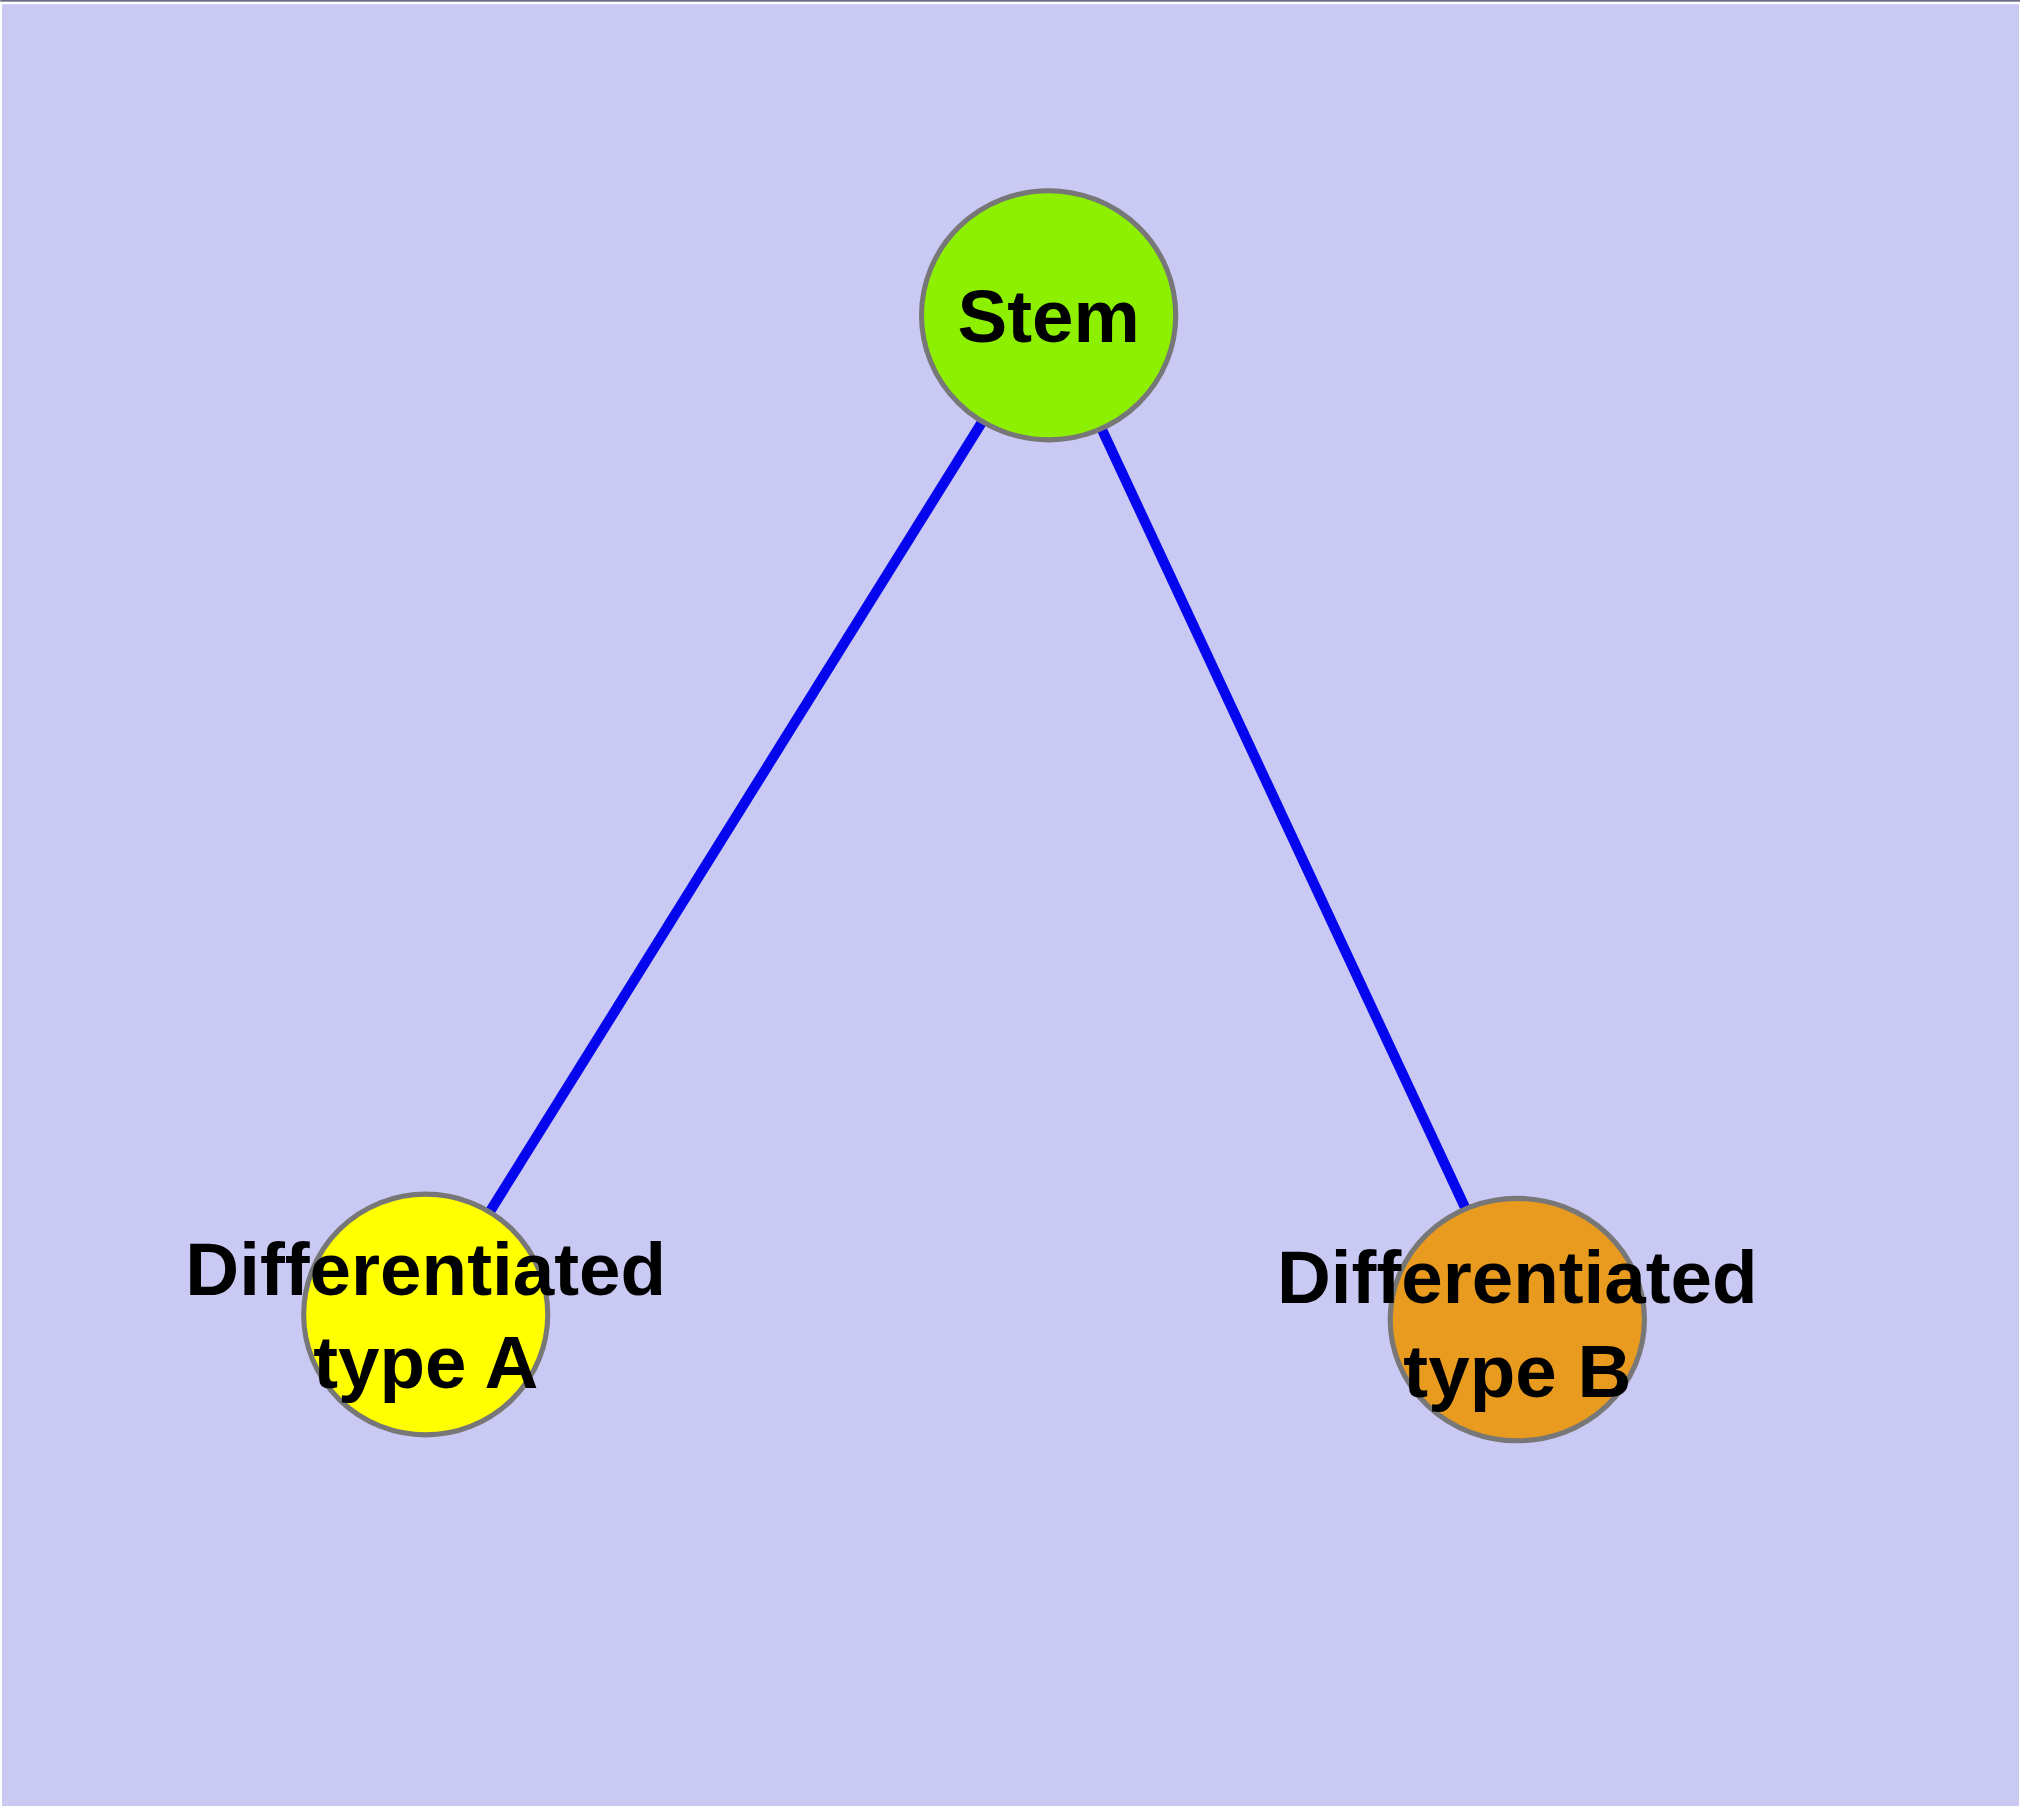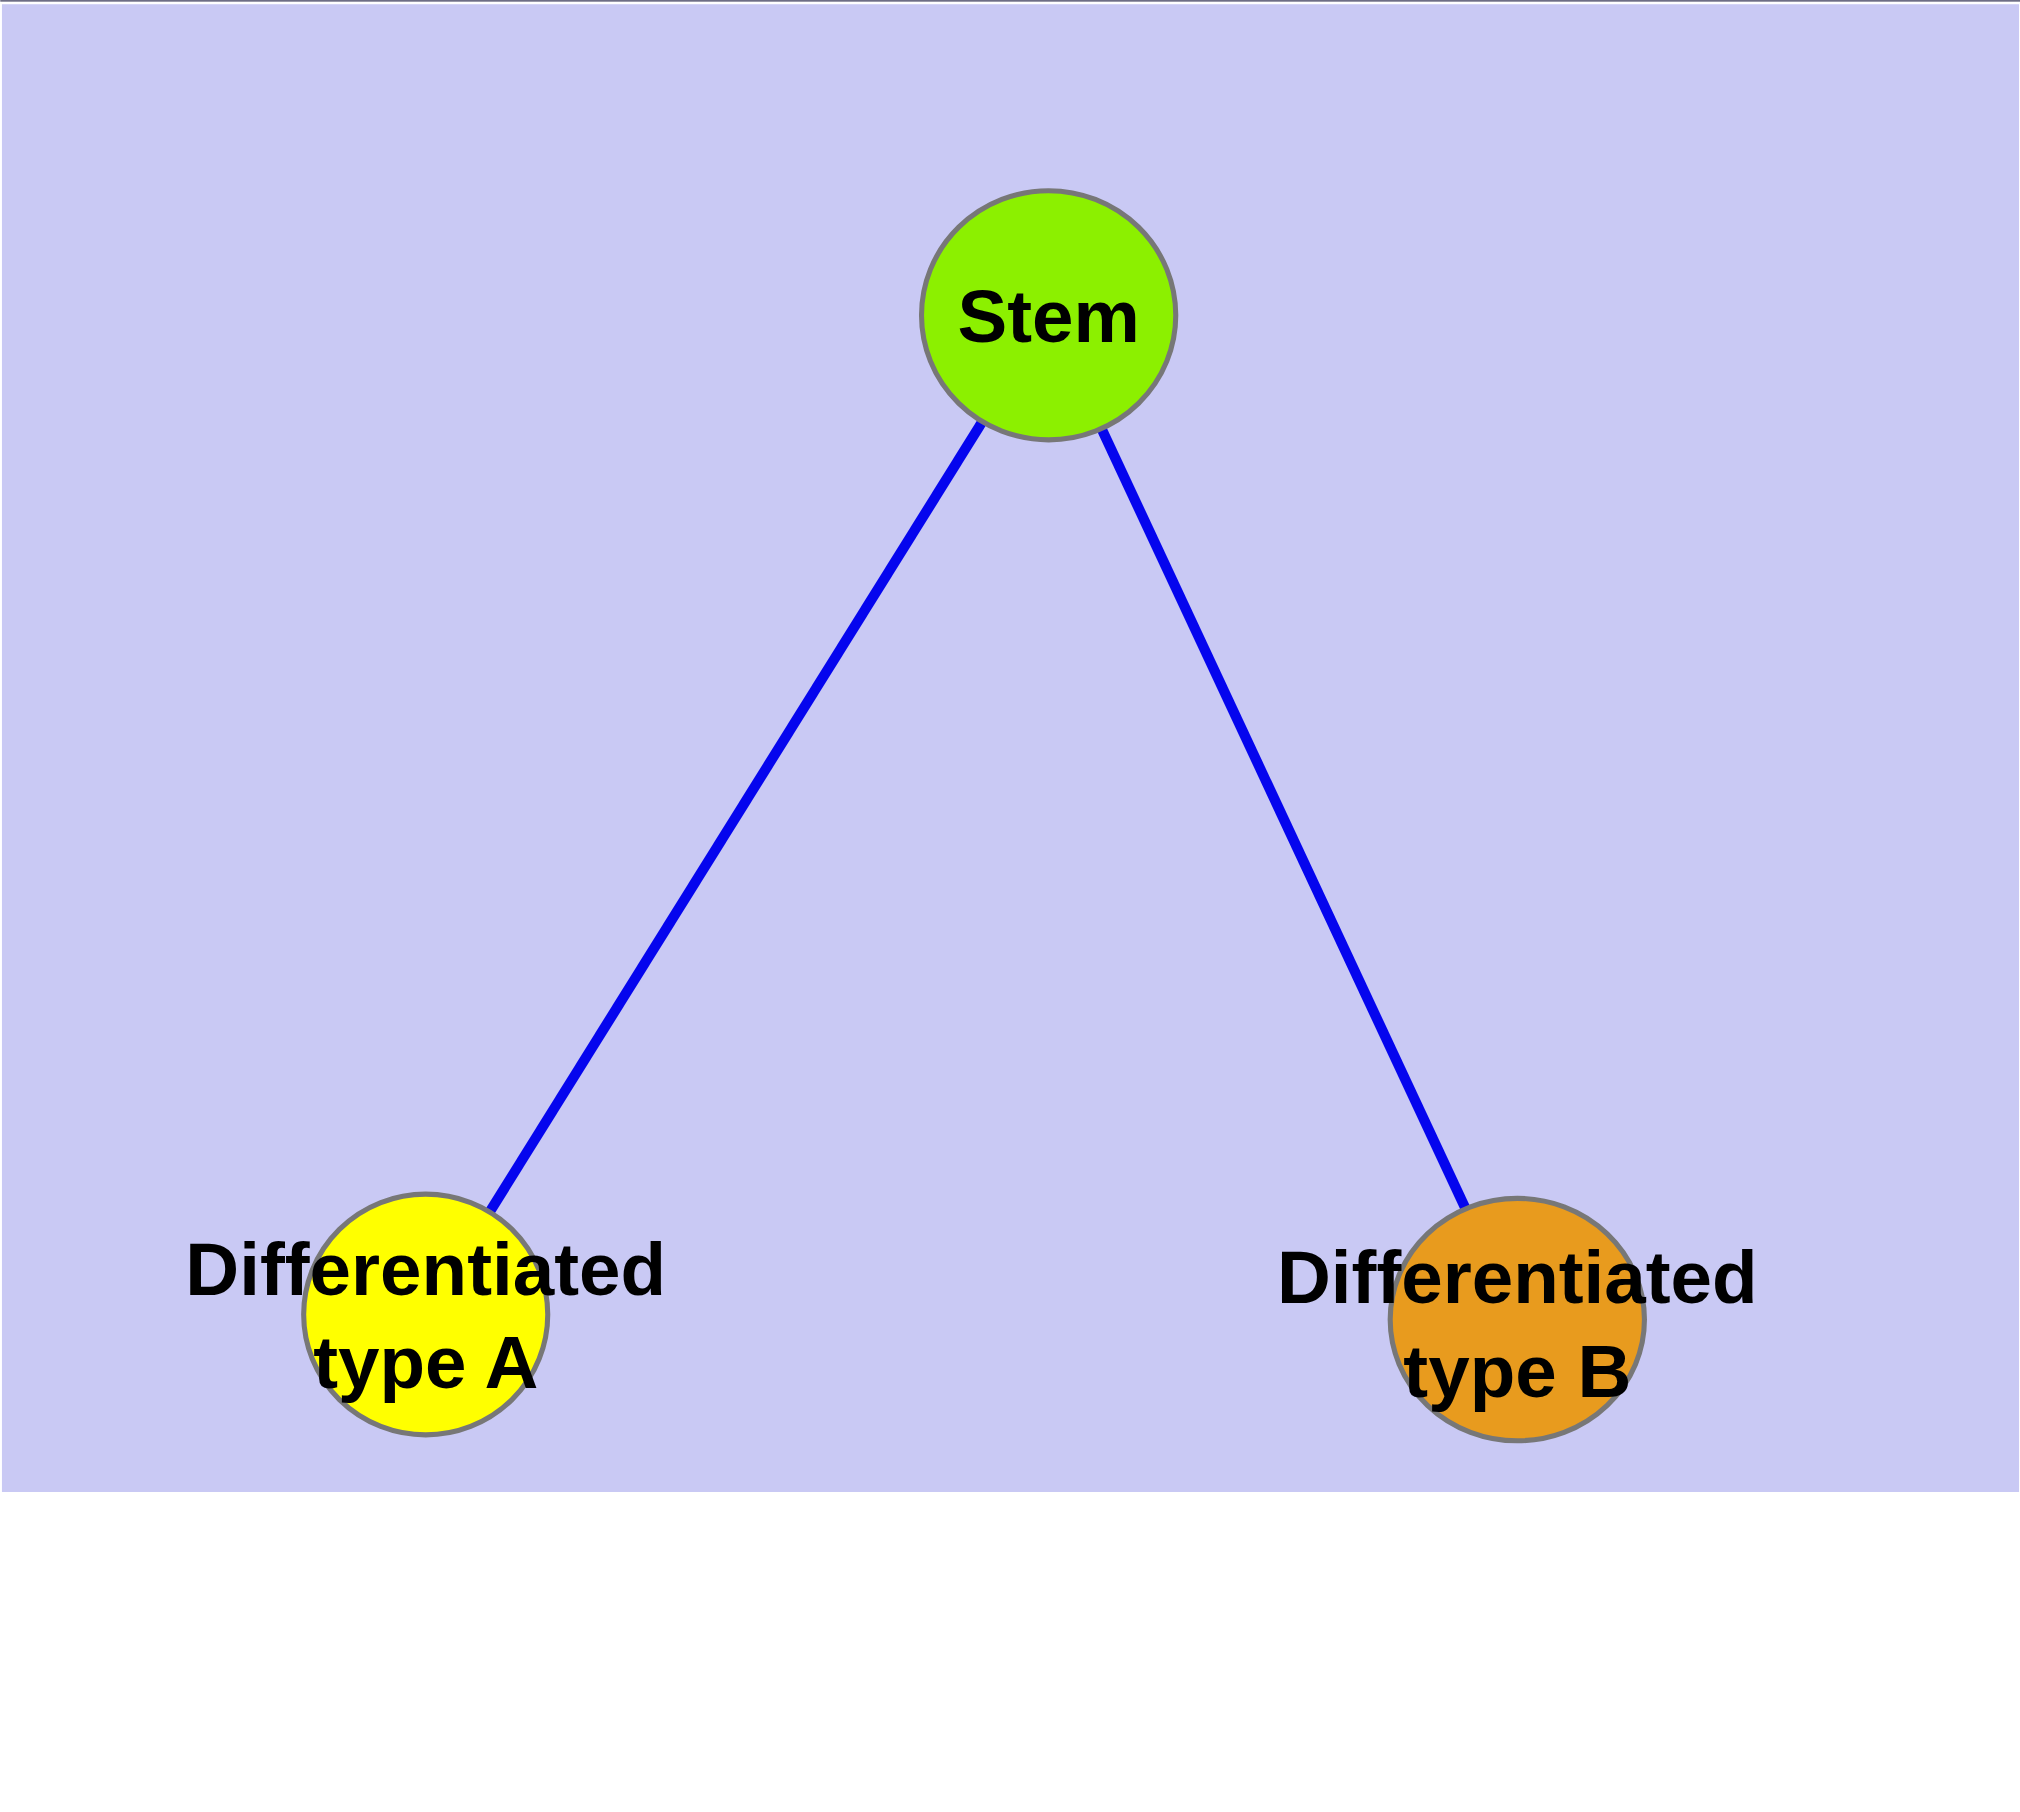--- a/index.html
+++ b/index.html
@@ -6,21 +6,21 @@
     margin: 0;
     padding: 0;
     width: 2021px;
     height: 1812px;
     background: #ffffff;
     font-family: "Liberation Sans", sans-serif;
   }
   .stage {
     position: relative;
     width: 2021px;
-    height: 1492px;
+    height: 1812px;
     overflow: hidden;
   }
   svg.graph {
     position: absolute;
     left: 0;
     top: 0;
     width: 2021px;
     height: 1812px;
     display: block;
   }

